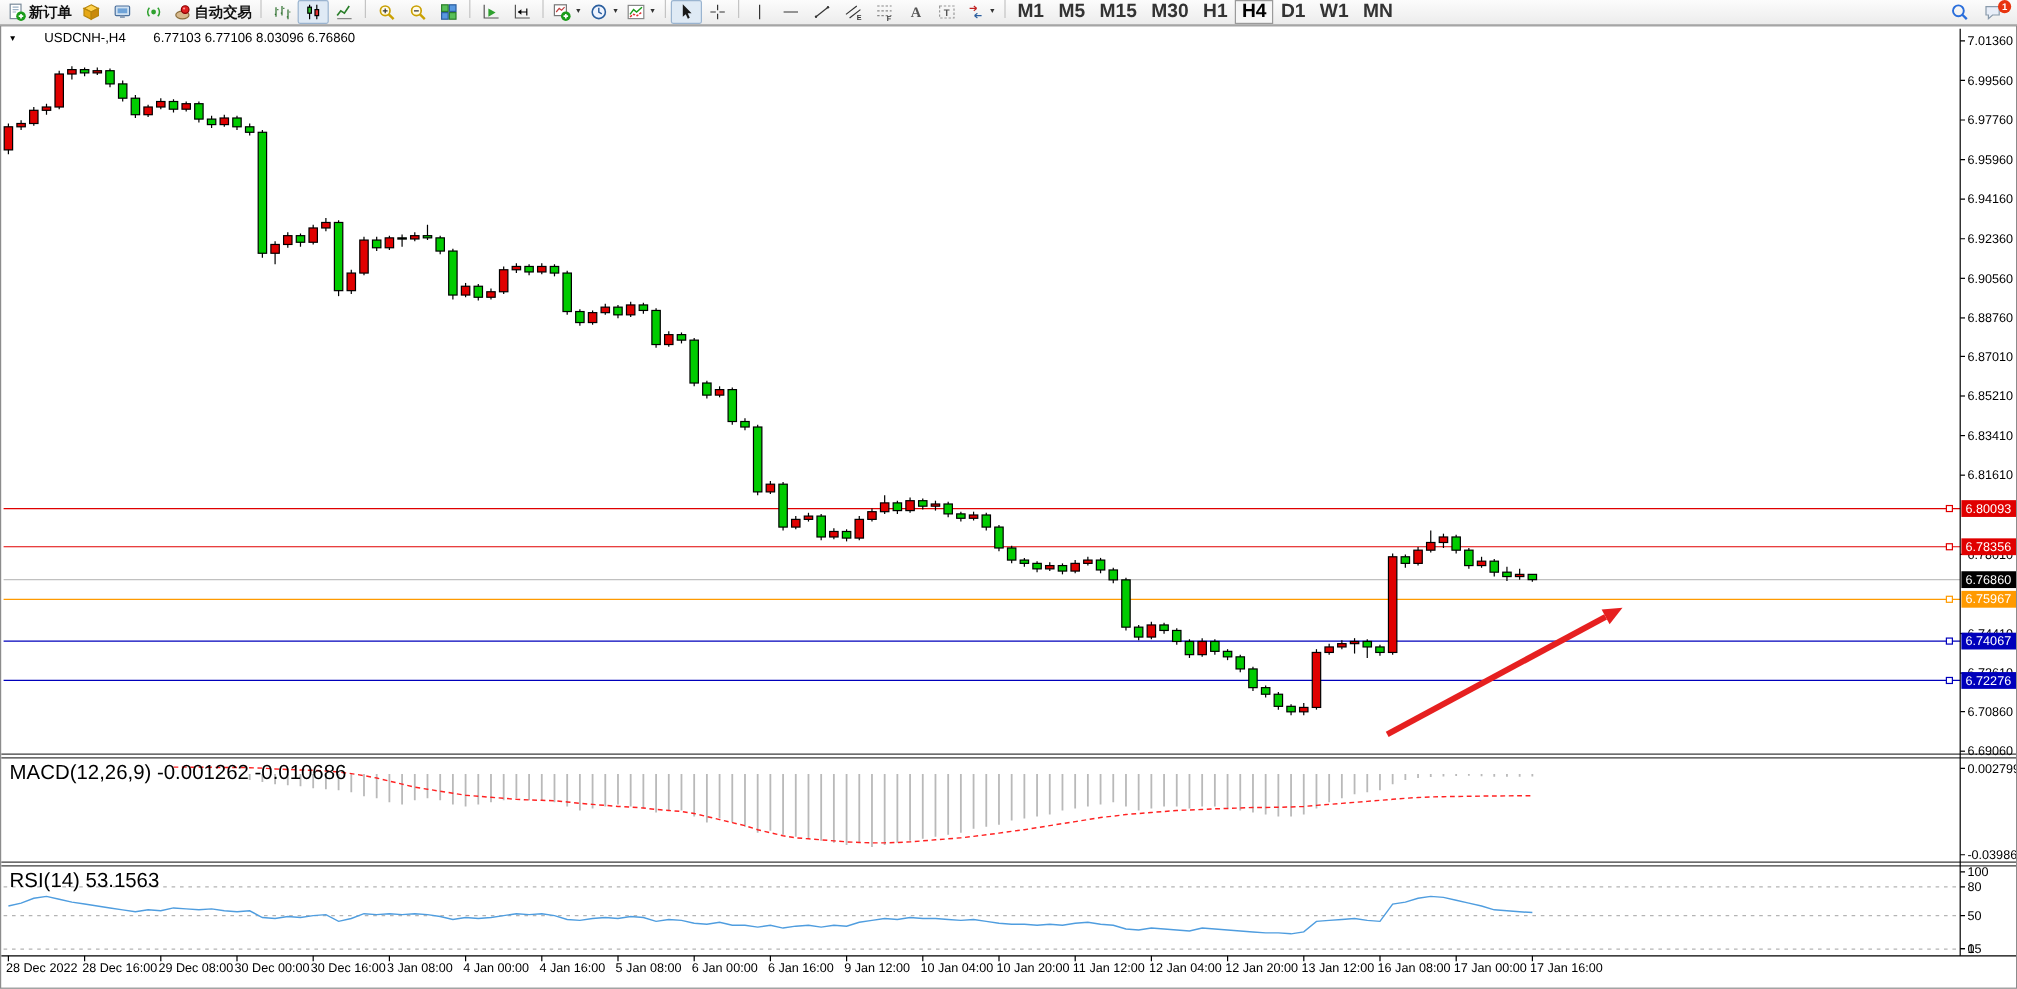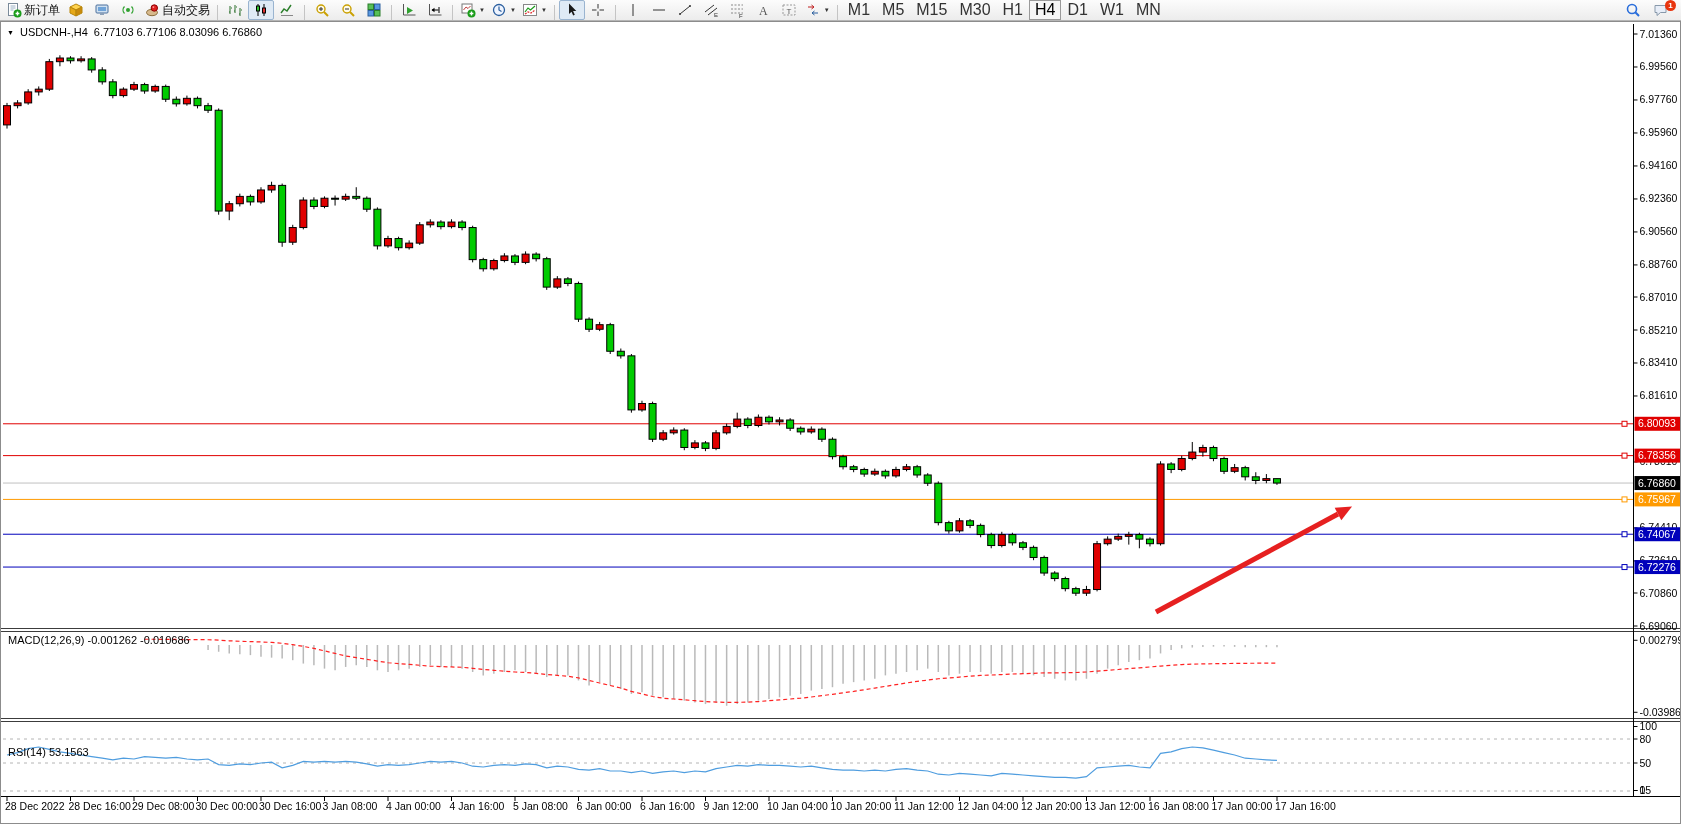--- a/index.html
+++ b/index.html
@@ -1,40 +1,40 @@
 <!DOCTYPE html>
 <html><head>
 <meta charset="utf-8">
 <style>
   html,body{margin:0;padding:0;width:1681px;height:824px;overflow:hidden;
     font-family:"Liberation Sans",sans-serif;background:#f0f0f0;}
   .toolbar{height:20px;display:flex;align-items:center;padding:0 3px;
     background:linear-gradient(#fcfcfc,#ececec);border-bottom:1px solid #b5b5b5;
     position:relative;z-index:5;}
-  .tb-left{display:flex;align-items:flex-end;flex:1;min-width:0;}
+  .tb-left{display:flex;align-items:flex-start;flex:1;min-width:0;font-weight:bold;}
   .tb-right{display:flex;align-items:center;gap:2px;margin-left:auto;padding-right:4px;}
   .tb-btn{height:18px;min-width:20px;display:flex;align-items:center;justify-content:center;
     padding:0 2px;border:1px solid transparent;border-radius:2px;gap:2px;cursor:default;}
   .tb-btn.active{background:#dfeaf5;border-color:#9ab4d0;}
   .tb-btn svg{display:block;}
   .tb-label{font-size:12px;color:#111;white-space:nowrap;line-height:18px;}
   .caret{font-size:6px;color:#333;margin-left:1px;}
   .tb-sep{width:1px;height:15px;background:#c4c4c4;margin:0 4px;flex:none;}
   .tf-btn{font-size:16px;color:#333;height:18px;display:flex;align-items:center;
     padding:0 5px;border:1px solid transparent;}
   .tf-btn.active{background:#f6f6f6;border:1px solid #9a9a9a;color:#000;}
   .chart-window{position:absolute;top:21px;left:0;width:1681px;height:803px;
     background:#fff;border:1px solid #8c8c8c;box-sizing:border-box;}
   #chart-svg{position:absolute;top:0;left:0;}
   .chart-title{position:absolute;top:4px;left:6px;font-size:11px;color:#000;
-    display:flex;gap:6px;align-items:center;z-index:2;white-space:nowrap;}
+    display:flex;gap:23px;align-items:center;z-index:2;white-space:nowrap;}
   .tri{font-size:7px;color:#000;}
-  .panel-label{position:absolute;left:7px;font-size:11px;color:#000;z-index:2;white-space:nowrap;}
+  .panel-label{position:absolute;left:7px;font-size:17px;color:#000;z-index:2;white-space:nowrap;}
   .macd-label{top:612px;}
-  .rsi-label{top:724px;}
+  .rsi-label{top:702px;}
   .badge{position:absolute;top:-1px;right:-3px;width:11px;height:11px;border-radius:50%;
     background:#e8350f;color:#fff;font-size:8px;line-height:11px;text-align:center;font-weight:bold;}
   .bubble-wrap{position:relative;}
 </style>
 </head>
 <body>
 
 <div class="toolbar">
   <div class="tb-left" id="tb-groups">
       <div class="tb-btn">

